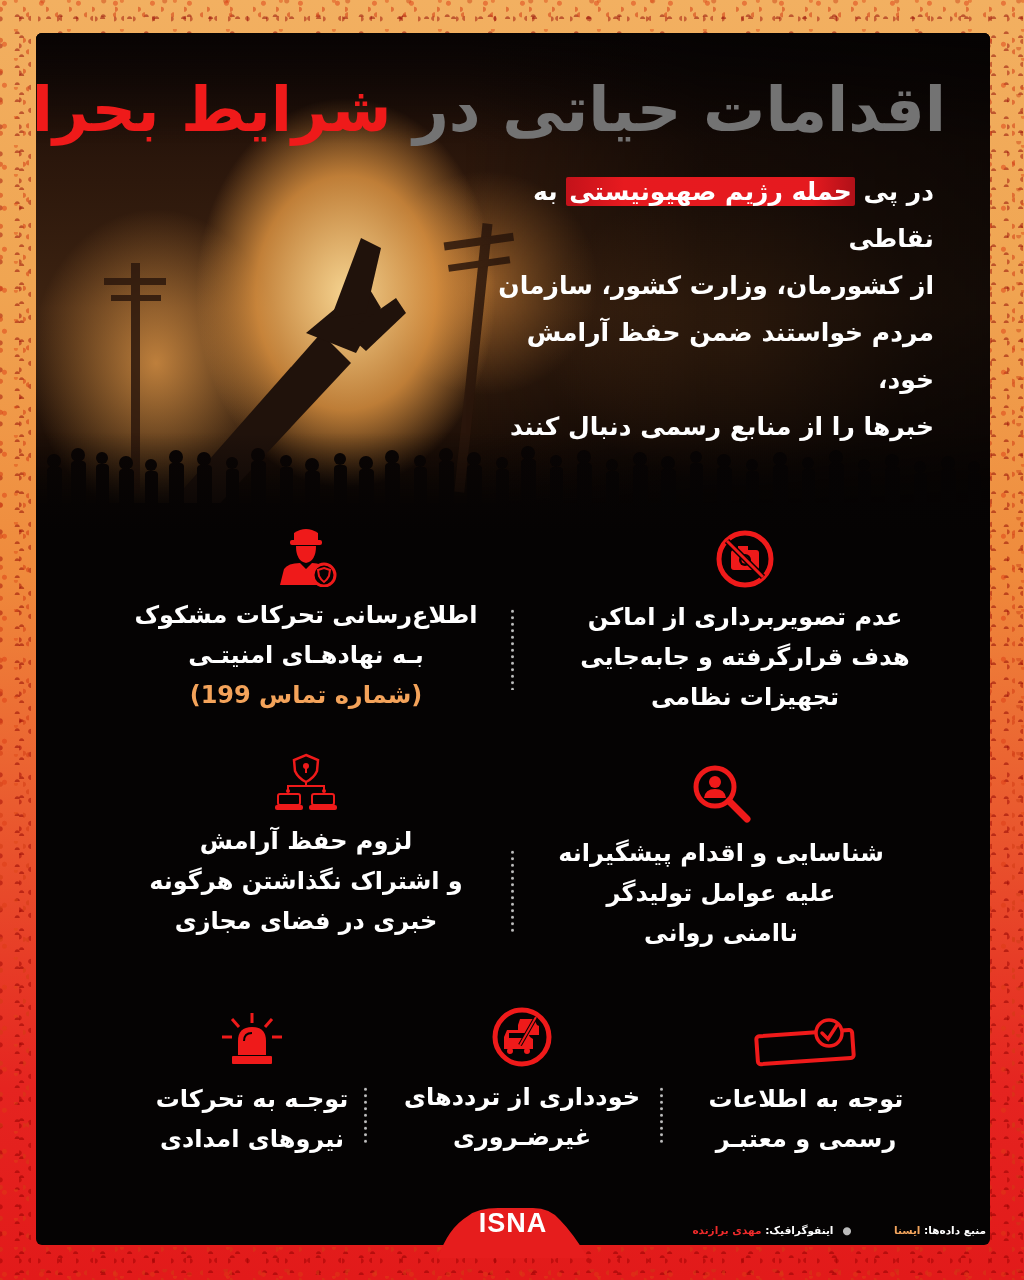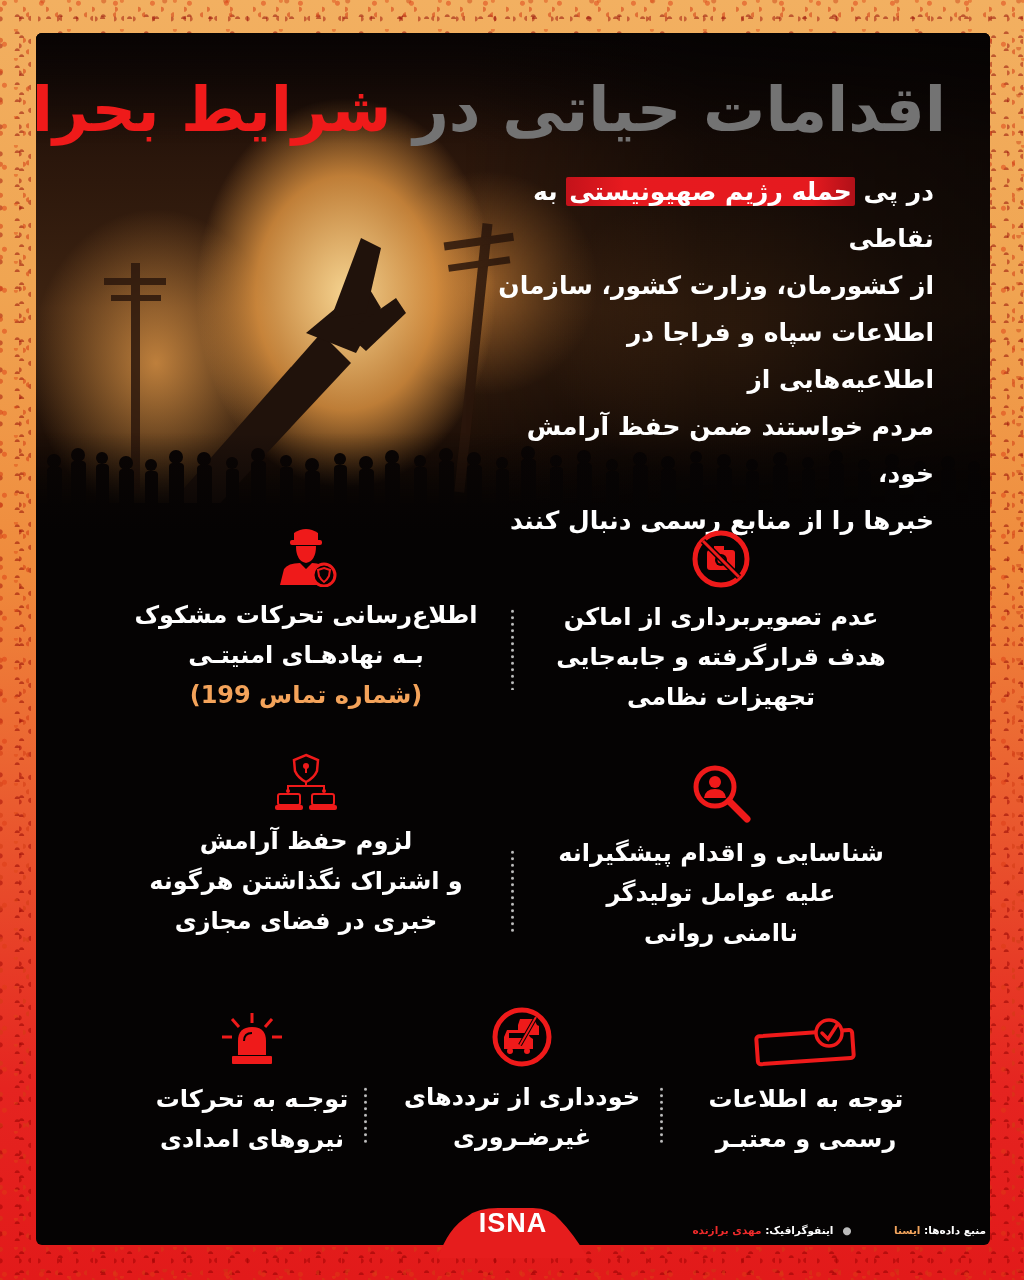--- a/index.html
+++ b/index.html
@@ -215,26 +215,25 @@
     <span class="t-red">شرایط بحرانی (جنگی)</span>
   </h1>
 
   <div class="intro">
     <div>
       <span>در پی</span>
       <span class="hl">حمله رژیم صهیونیستی</span>
       <span>به نقاطی</span>
     </div>
     <div>از کشورمان، وزارت کشور، سازمان</div>
-    <div>اطلاعات سپاه و فراجا در اطلاعیه‌هایی از</div>
     <div>مردم خواستند ضمن حفظ آرامش خود،</div>
     <div>خبرها را از منابع رسمی دنبال کنند</div>
   </div>
 
-  <div class="item" style="left:520px; top:496px; width:330px;">
+  <div class="item" style="left:544px; top:496px; width:330px;">
     <svg class="icon" width="60" height="60" viewBox="0 0 60 60">
       <circle cx="30" cy="30" r="26" fill="none" stroke="#ef1a1a" stroke-width="5"></circle>
       <rect x="16" y="21" width="28" height="20" rx="3" fill="#ef1a1a"></rect>
       <rect x="23" y="17" width="10" height="5" fill="#ef1a1a"></rect>
       <circle cx="30" cy="31" r="6" fill="#050303"></circle>
       <circle cx="30" cy="31" r="3.5" fill="#ef1a1a"></circle>
       <line x1="12" y1="12" x2="48" y2="48" stroke="#050303" stroke-width="6"></line>
       <line x1="12" y1="12" x2="48" y2="48" stroke="#ef1a1a" stroke-width="3"></line>
     </svg>
     <span class="line">عدم تصویربرداری از اماکن</span>

